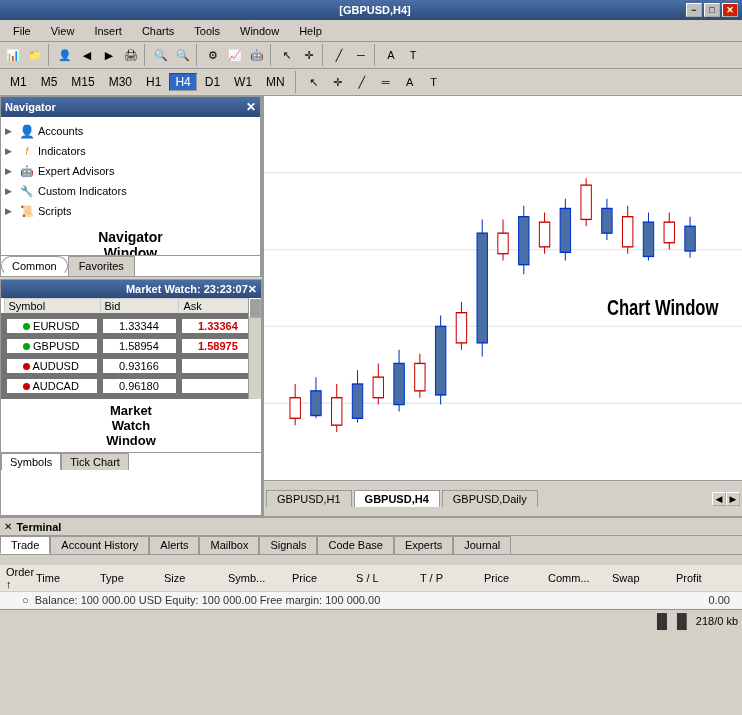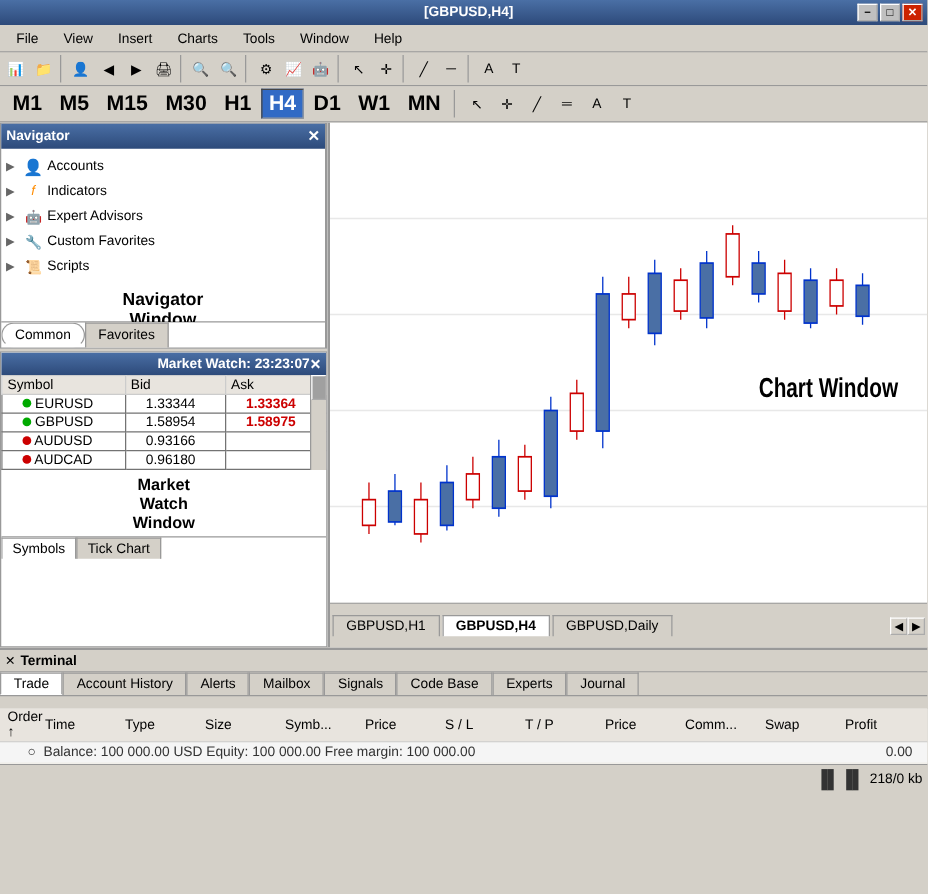--- a/index.html
+++ b/index.html
@@ -17,21 +17,21 @@
     .menu-item { padding: 2px 8px; font-size: 11px; cursor: pointer; border: 1px solid transparent; }
 
     
     .toolbar-area { background: #d4d0c8; border-bottom: 1px solid #999; padding: 2px; display: flex; flex-wrap: wrap; gap: 1px; min-height: 26px; }
     .tb-btn { width: 22px; height: 22px; background: #d4d0c8; border: 1px solid transparent; display: flex; align-items: center; justify-content: center; cursor: pointer; font-size: 11px; }
     .tb-sep { width: 4px; height: 22px; border-left: 1px solid #999; margin: 0 2px; }
     .tb-group { display: flex; align-items: center; }
 
     
     .timeframe-bar { background: #d4d0c8; border-bottom: 1px solid #999; padding: 2px 4px; display: flex; align-items: center; gap: 2px; }
-    .tf-btn { padding: 1px 5px; font-size: 17px; background: #d4d0c8; border: 1px solid transparent; cursor: pointer; font-weight: bold; }
+    .tf-btn { padding: 1px 5px; font-size: 12px; background: #d4d0c8; border: 1px solid transparent; cursor: pointer; font-weight: normal; }
     .tf-btn.active { background: #316ac5; color: white; border: 1px inset #999; }
     .content-row { display: flex; flex: 1; overflow: hidden; }
 
     
     .navigator { width: 262px; min-width: 262px; background: #fff; border: 1px solid #999; border-right: 2px solid #999; display: flex; flex-direction: column; }
     .navigator-header { background: linear-gradient(to bottom, #4a6fa5, #2d4a7a); color: white; height: 20px; display: flex; align-items: center; justify-content: space-between; padding: 0 4px; font-size: 11px; font-weight: bold; }
     .navigator-close { color: white; cursor: pointer; font-size: 12px; }
     .navigator-tree { flex: 1; padding: 4px; overflow-y: auto; }
     .tree-item { display: flex; align-items: center; padding: 2px 0; cursor: pointer; font-size: 11px; }
     .tree-expand { width: 14px; color: #666; font-size: 9px; }
@@ -44,21 +44,21 @@
     
     .navigator-tabs { display: flex; border-top: 1px solid #999; }
     .nav-tab { padding: 3px 10px; font-size: 11px; background: #d4d0c8; border: 1px solid #999; border-bottom: none; cursor: pointer; }
     .nav-tab.active { background: #fff; border-bottom: 1px solid #fff; border-radius: 10px; }
 
     
     .market-watch { background: #fff; border: 1px solid #999; margin-top: 2px; }
     .mw-header { background: linear-gradient(to bottom, #4a6fa5, #2d4a7a); color: white; height: 18px; display: flex; align-items: center; justify-content: flex-end; padding: 0 4px; font-size: 11px; font-weight: bold; }
     .mw-table { width: 100%; border-collapse: collapse; font-size: 11px; }
     .mw-table th { background: #e8e4de; border: 1px solid #ccc; padding: 1px 4px; text-align: left; font-weight: normal; }
-    .mw-table td { border: 1px solid #737373; padding: 1px 16px; }
+    .mw-table td { border: 6px solid #737373; padding: 1px 16px; }
     .ask-cell { color: #cc0000; font-weight: bold; }
     .dot-green { width: 7px; height: 7px; background: #00aa00; border-radius: 50%; display: inline-block; }
     .dot-red { width: 7px; height: 7px; background: #cc0000; border-radius: 50%; display: inline-block; }
     .mw-tabs { display: flex; border-top: 1px solid #999; }
     .mw-tab { padding: 2px 8px; font-size: 11px; background: #d4d0c8; border: 1px solid #999; border-bottom: none; cursor: pointer; }
     .mw-tab.active { background: #fff; }
 
     
     .chart-area { flex: 1; background: #1a1a2e; display: flex; flex-direction: column; overflow: hidden; position: relative; }
     .chart-content { flex: 1; position: relative; display: flex; align-items: center; justify-content: center; background: white; }
@@ -182,21 +182,21 @@
           <span>Indicators</span>
         </div>
         <div class="tree-item">
           <span class="tree-expand">▶</span>
           <span class="tree-icon icon-ea">🤖</span>
           <span>Expert Advisors</span>
         </div>
         <div class="tree-item">
           <span class="tree-expand">▶</span>
           <span class="tree-icon icon-custom">🔧</span>
-          <span>Custom Favorites</span>
+          <span>Custom Indicators</span>
         </div>
         <div class="tree-item">
           <span class="tree-expand">▶</span>
           <span class="tree-icon icon-script">📜</span>
           <span>Scripts</span>
         </div>
         <div class="nav-label">Navigator<br>Window</div>
       </div>
       <div class="navigator-tabs">
         <div class="nav-tab active">Common</div>

